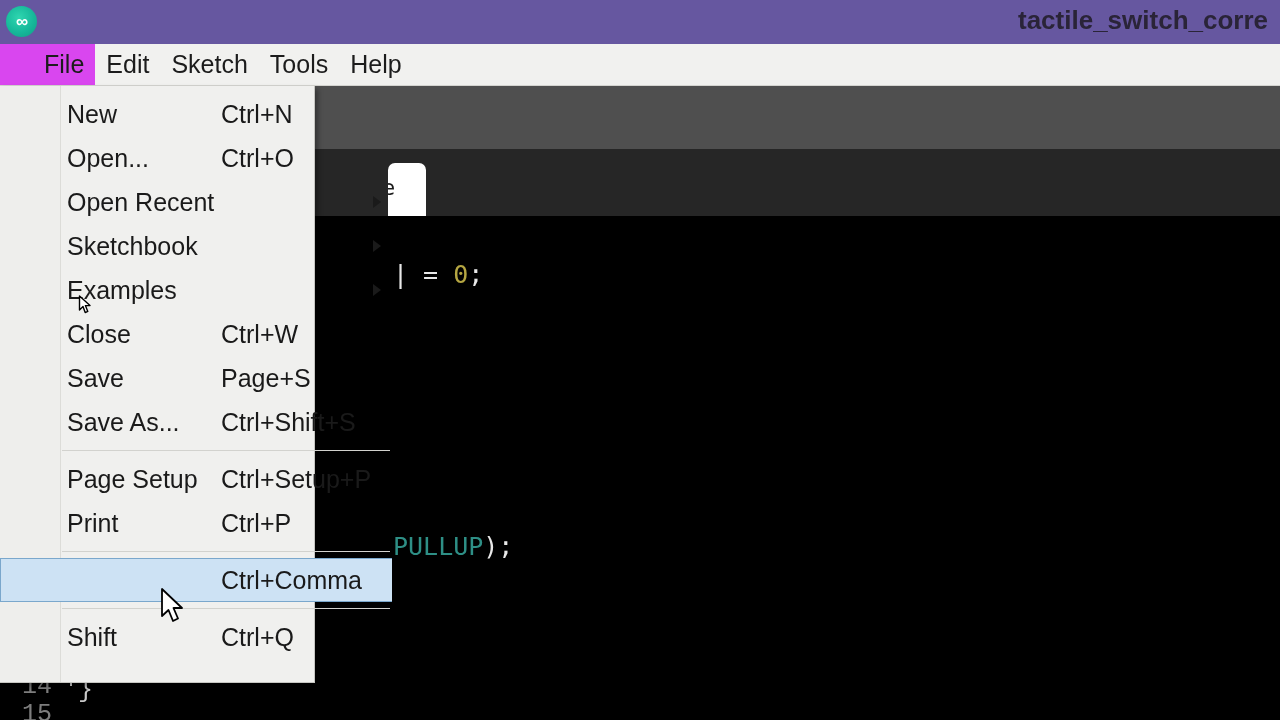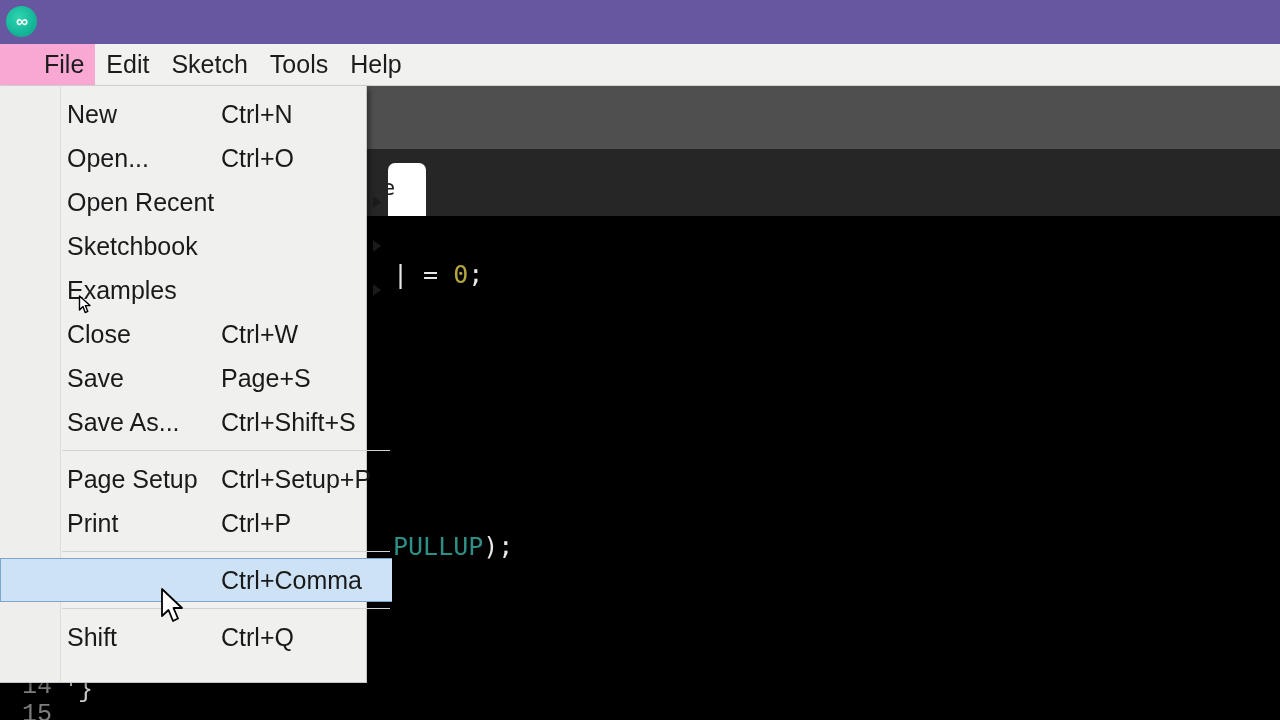--- a/index.html
+++ b/index.html
@@ -59,21 +59,21 @@
   .menubar-inner { display: flex; align-items: stretch; height: 41px; }
   .menubar-item {
     display: flex; align-items: center;
     padding: 0 11px;
     font-size: 25px;
     color: #1c1c1c;
     white-space: nowrap;
     cursor: default;
   }
   .menubar-item.active {
-    background: #f9a8d4;
+    background: #d946ef;
     padding-left: 44px;
   }
 
   
   .ide-body {
     position: absolute; left: 0; top: 86px;
     width: 1280px; height: 634px;
     background: #000000;
     overflow: hidden;
   }
@@ -129,21 +129,21 @@
     font-family: Liberation Mono, monospace;
     font-size: 25px;
     color: #7d7d7d;
     white-space: pre;
   }
 
   
   .menu-popup {
     position: absolute;
     left: 0px; top: 86px;
-    width: 367px; height: 597px;
+    width: 315px; height: 597px;
     background: #f0f0ee;
     border: 1px solid #c6c6c2;
     border-left: none;
     border-top: none;
     box-sizing: border-box;
     box-shadow: 3px 3px 5px rgba(0,0,0,0.35);
   }
   .menu-gutter {
     position: absolute; left: 0; top: 0;
     width: 61px; height: 100%;
@@ -212,20 +212,21 @@
 </style>
 </head>
 <body>
 
 <div id="app">
 
   <div class="titlebar">
     <div class="titlebar-logo">
       <div class="inf">∞</div>
     </div>
+    <div class="titlebar-title">tactile_switch_corre</div>
   </div>
 
   <div class="menubar">
     <div class="menubar-inner" id="menubar-inner">
         <div class="menubar-item active">
           <span>File</span>
         </div>
         <div class="menubar-item">
           <span>Edit</span>
         </div>

